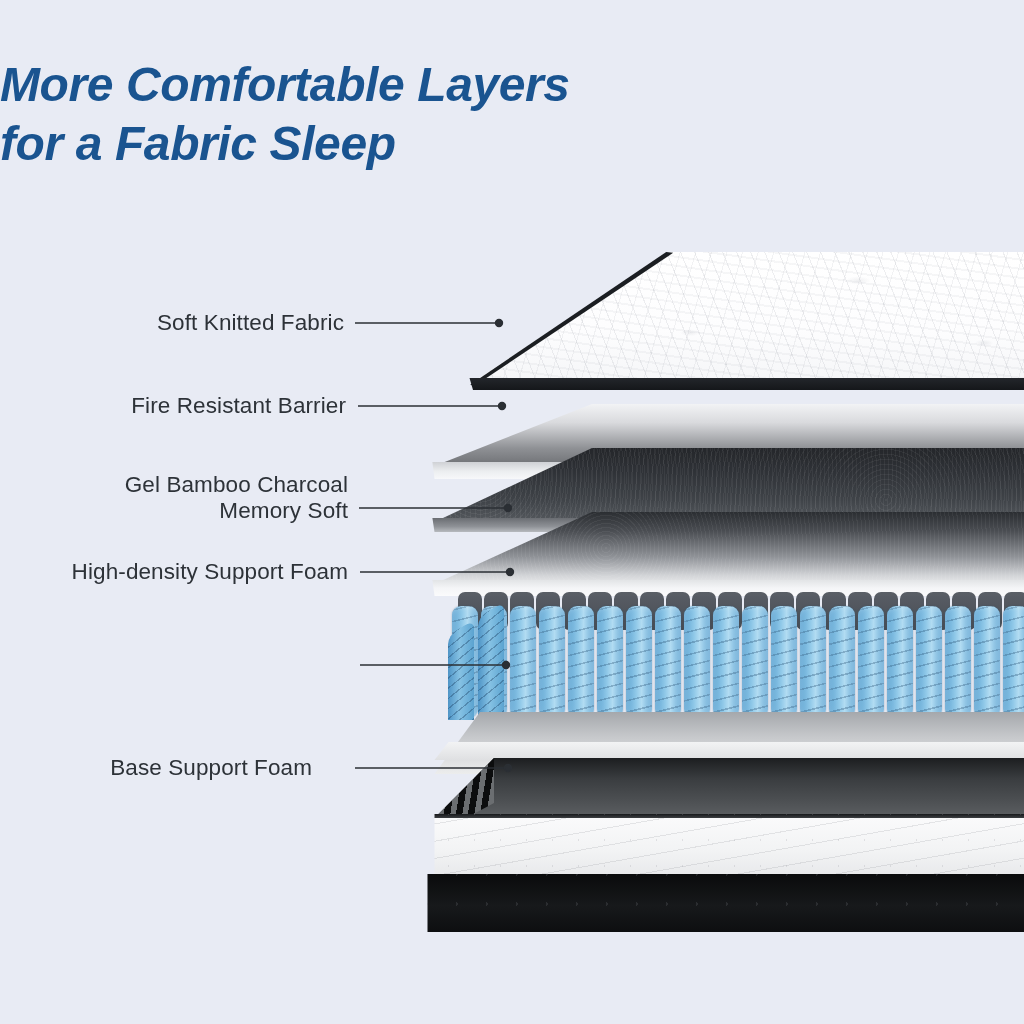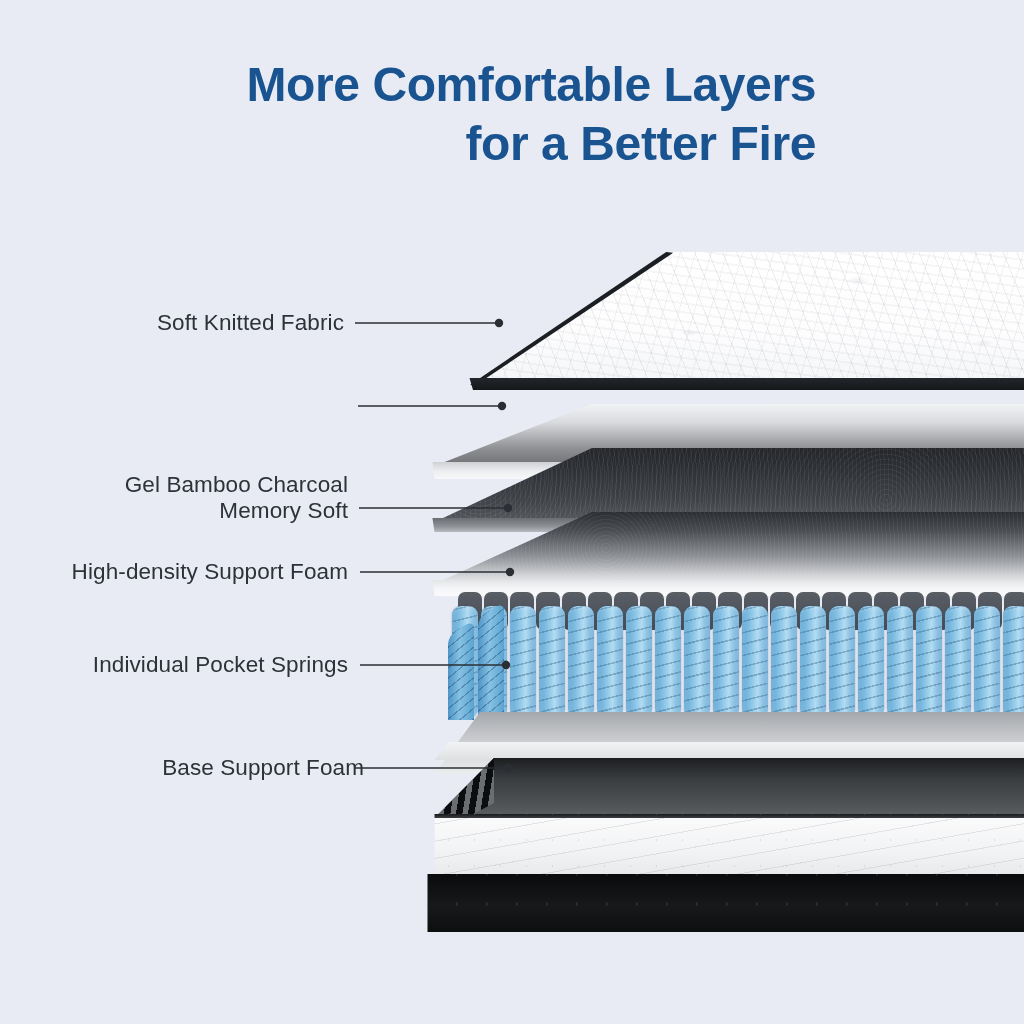--- a/index.html
+++ b/index.html
@@ -7,21 +7,21 @@
   body{
     background:#e8ebf4;
     font-family:"Liberation Sans", sans-serif;
     overflow:hidden;
     position:relative;
   }
 
   
   #title-block{
     position:absolute; top:56px; left:0; width:816px;
-    text-align:right; z-index:40;
+    text-align:left; z-index:40;font-style:italic;
   }
   #title-block .tline{
     display:block;
     color:#1a5490;
     font-weight:bold;
     font-size:48px;
     line-height:1.22;
     letter-spacing:-0.4px;
   }
 
@@ -337,27 +337,27 @@
     <circle cx="506" cy="665" r="3.4"></circle>
 
     <line x1="355" y1="768" x2="506" y2="768"></line>
     <circle cx="508" cy="768" r="3.4"></circle>
   </g>
 </svg>
 
 <div id="labels">
   <div class="lbl" style="right:680px; top:310px;text-align:right;">Soft Knitted Fabric</div>
 
+  <div class="lbl" style="right:678px; top:393px;">Fire Resistant Barrier</div>
 
   <div class="lbl" style="right:676px; top:472px;">Gel Bamboo Charcoal
 Memory Soft</div>
 
   <div class="lbl" style="right:676px; top:559px;">High-density Support Foam</div>
 
-  <div class="lbl" style="right:676px; top:652px;">Individual Pocket Springs</div>
-
-  <div class="lbl" style="right:660px; top:755px;">Base Support Foam</div>
+
+  <div class="lbl" style="right:712px; top:755px;">Base Support Foam</div>
 </div>
 
 <div id="title-block">
   <span class="tline">More Comfortable Layers</span>
-  <span class="tline">for a Better Fire</span>
+  <span class="tline">for a Fabric Sleep</span>
 </div>
 
 </body></html>

